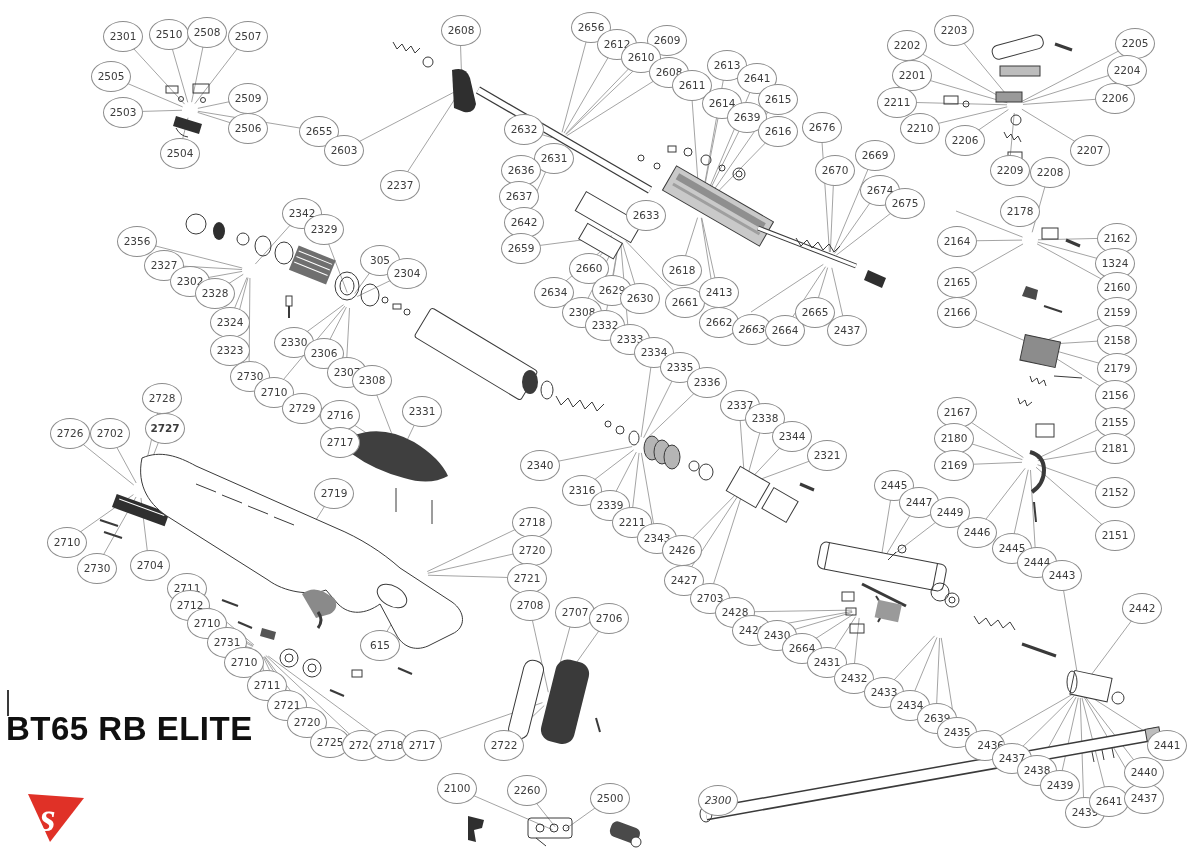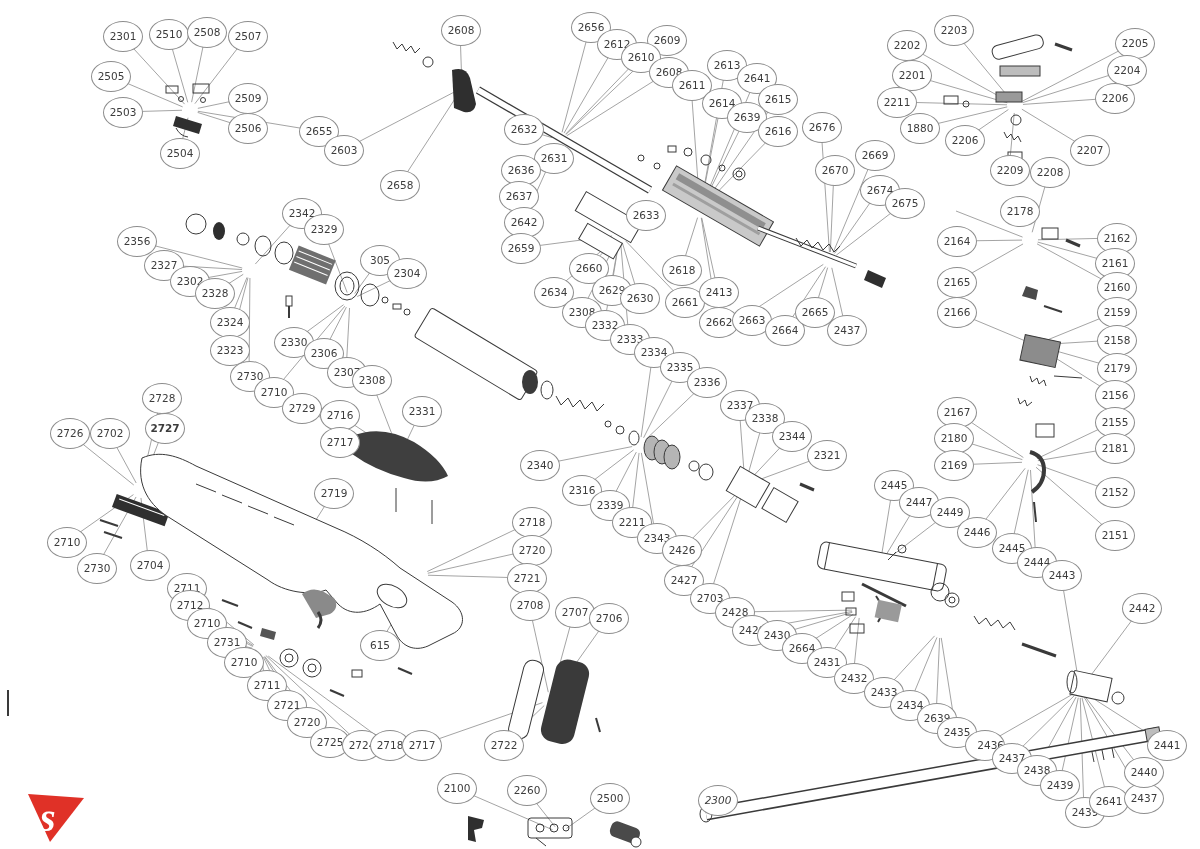--- a/index.html
+++ b/index.html
@@ -444,57 +444,57 @@
       <div class="callout" style="left: 721px; top: 103px;">2614</div>
       <div class="callout" style="left: 777px; top: 99px;">2615</div>
       <div class="callout" style="left: 746px; top: 117px;">2639</div>
       <div class="callout" style="left: 777px; top: 131px;">2616</div>
       <div class="callout" style="left: 821px; top: 127px;">2676</div>
       <div class="callout" style="left: 318px; top: 131px;">2655</div>
       <div class="callout" style="left: 523px; top: 129px;">2632</div>
       <div class="callout" style="left: 343px; top: 150px;">2603</div>
       <div class="callout" style="left: 553px; top: 158px;">2631</div>
       <div class="callout" style="left: 520px; top: 170px;">2636</div>
-      <div class="callout" style="left: 399px; top: 185px;">2658</div>
+      <div class="callout" style="left: 399px; top: 185px;">2237</div>
       <div class="callout" style="left: 518px; top: 196px;">2637</div>
       <div class="callout" style="left: 874px; top: 155px;">2669</div>
       <div class="callout" style="left: 834px; top: 170px;">2670</div>
       <div class="callout" style="left: 879px; top: 190px;">2674</div>
       <div class="callout" style="left: 904px; top: 203px;">2675</div>
       <div class="callout" style="left: 523px; top: 222px;">2642</div>
       <div class="callout" style="left: 645px; top: 215px;">2633</div>
       <div class="callout" style="left: 520px; top: 248px;">2659</div>
       <div class="callout" style="left: 588px; top: 268px;">2660</div>
       <div class="callout" style="left: 681px; top: 270px;">2618</div>
       <div class="callout" style="left: 553px; top: 292px;">2634</div>
       <div class="callout" style="left: 611px; top: 290px;">2629</div>
       <div class="callout" style="left: 639px; top: 298px;">2630</div>
       <div class="callout" style="left: 684px; top: 302px;">2661</div>
       <div class="callout" style="left: 718px; top: 292px;">2413</div>
       <div class="callout" style="left: 718px; top: 322px;">2662</div>
-      <div class="callout" style="left: 751px; top: 320px;">2663</div>
+      <div class="callout" style="left: 751px; top: 329px; font-style: italic;">2663</div>
       <div class="callout" style="left: 784px; top: 330px;">2664</div>
       <div class="callout" style="left: 814px; top: 312px;">2665</div>
       <div class="callout" style="left: 846px; top: 330px;">2437</div>
       <div class="callout" style="left: 953px; top: 30px;">2203</div>
       <div class="callout" style="left: 906px; top: 45px;">2202</div>
       <div class="callout" style="left: 1134px; top: 43px;">2205</div>
       <div class="callout" style="left: 911px; top: 75px;">2201</div>
       <div class="callout" style="left: 1126px; top: 70px;">2204</div>
       <div class="callout" style="left: 896px; top: 102px;">2211</div>
       <div class="callout" style="left: 1114px; top: 98px;">2206</div>
-      <div class="callout" style="left: 919px; top: 128px;">1880</div>
+      <div class="callout" style="left: 919px; top: 128px;">2210</div>
       <div class="callout" style="left: 964px; top: 140px;">2206</div>
       <div class="callout" style="left: 1089px; top: 150px;">2207</div>
       <div class="callout" style="left: 1009px; top: 170px;">2209</div>
       <div class="callout" style="left: 1049px; top: 172px;">2208</div>
       <div class="callout" style="left: 956px; top: 211px; margin-left: 44px;">2178</div>
       <div class="callout" style="left: 956px; top: 241px;">2164</div>
       <div class="callout" style="left: 1116px; top: 238px;">2162</div>
-      <div class="callout" style="left: 1114px; top: 263px;">2161</div>
+      <div class="callout" style="left: 1114px; top: 263px;">1324</div>
       <div class="callout" style="left: 956px; top: 282px;">2165</div>
       <div class="callout" style="left: 1116px; top: 287px;">2160</div>
       <div class="callout" style="left: 956px; top: 312px;">2166</div>
       <div class="callout" style="left: 1116px; top: 312px;">2159</div>
       <div class="callout" style="left: 1116px; top: 340px;">2158</div>
       <div class="callout" style="left: 1116px; top: 368px;">2179</div>
       <div class="callout" style="left: 1114px; top: 395px;">2156</div>
       <div class="callout" style="left: 956px; top: 412px;">2167</div>
       <div class="callout" style="left: 1114px; top: 422px;">2155</div>
       <div class="callout" style="left: 953px; top: 438px;">2180</div>
@@ -594,20 +594,21 @@
       <div class="callout" style="left: 1108px; top: 801px;">2641</div>
       <div class="callout" style="left: 1143px; top: 798px;">2437</div>
       <div class="callout" style="left: 1143px; top: 772px;">2440</div>
       <div class="callout" style="left: 1166px; top: 745px;">2441</div>
       <div class="callout" style="left: 456px; top: 788px;">2100</div>
       <div class="callout" style="left: 526px; top: 790px;">2260</div>
       <div class="callout" style="left: 609px; top: 798px;">2500</div>
       <div class="callout" style="left: 717px; top: 800px; font-style: italic;">2300</div>
     </div>
 
+  <div class="model-title">BT65 RB ELITE</div>
 
   <div class="logo">
     <svg width="62" height="52" viewBox="0 0 62 52">
       <polygon id="logo-triangle" points="2,2 58,6 24,50" fill="#e03127"></polygon>
     </svg>
     <span class="logo-s">s</span>
   </div>
 </div>
 
 </body></html>

